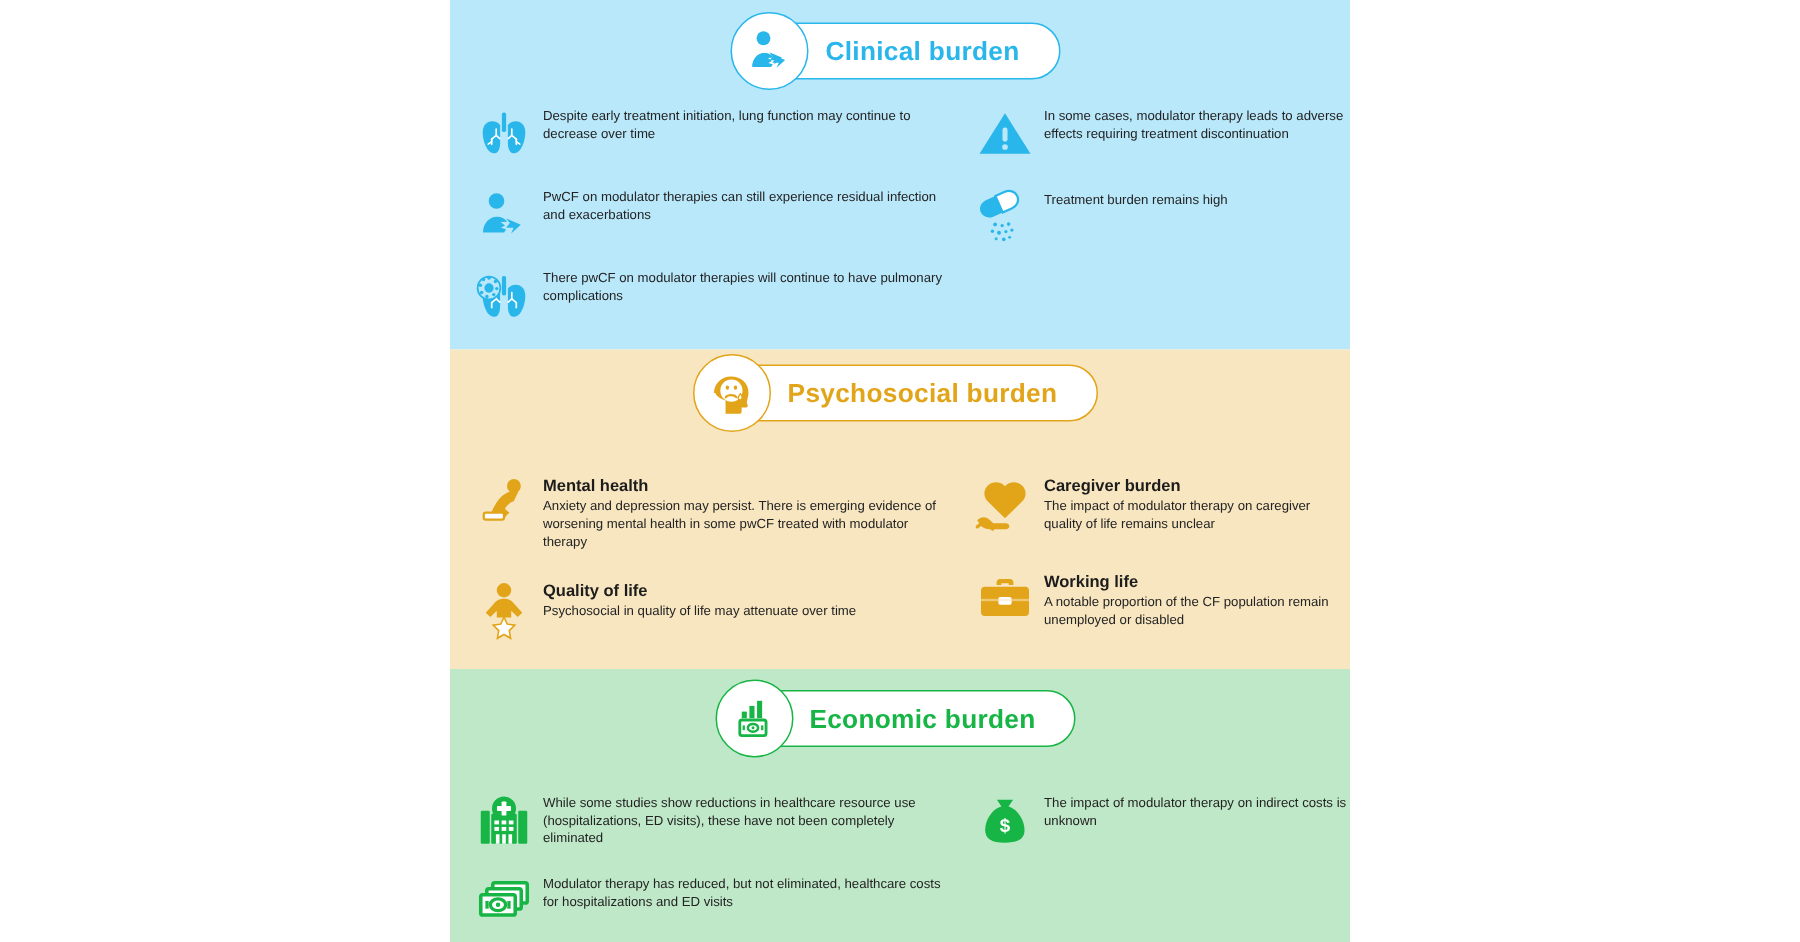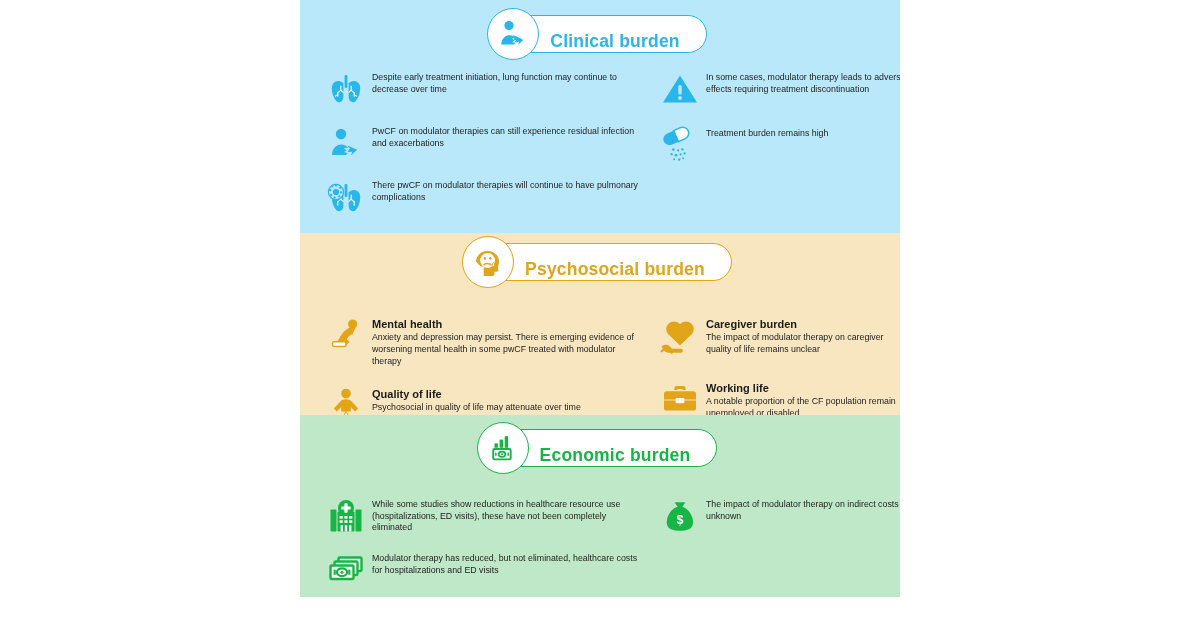--- a/index.html
+++ b/index.html
@@ -27,21 +27,21 @@
     height: 628px;
     display: flex;
     flex-direction: column;
   }
   .section {
     position: relative;
     box-sizing: border-box;
     overflow: hidden;
   }
   .sec-clinical { background: #b9e8fb; height: 233px; }
-  .sec-psycho   { background: #f7e6c0; height: 182px; }
+  .sec-psycho   { background: #f7e6c0; height: 213px; }
   .sec-economic { background: #bfe8c8; height: 182px; }
 
   
   .header-wrap {
     position: absolute;
     left: 0;
     width: 100%;
     display: flex;
     justify-content: center;
   }
@@ -50,21 +50,21 @@
     display: flex;
     align-items: center;
     height: 38px;
   }
   .pill-bar {
     background: #ffffff;
     border: 1.6px solid currentColor;
     border-radius: 19px;
     height: 38px;
     display: flex;
-    align-items: flex-end;
+    align-items: center;
     justify-content: center;
     box-sizing: border-box;
     padding: 0 26px 0 56px;
   }
   .pill-label {
     font-size: 17.5px;
     font-weight: bold;
     letter-spacing: 0.2px;
     white-space: nowrap;
   }
@@ -80,21 +80,21 @@
     display: flex;
     align-items: center;
     justify-content: center;
     box-sizing: border-box;
   }
   .pill-badge svg { display: block; }
 
   
   .cols {
     position: absolute;
-    left: 10px;
+    left: 0;
     width: 100%;
     display: flex;
   }
   .col {
     box-sizing: border-box;
   }
   .col-left  { width: 330px; padding-left: 10px; }
   .col-right { width: 270px; padding-left: 14px; }
 
   .item {

